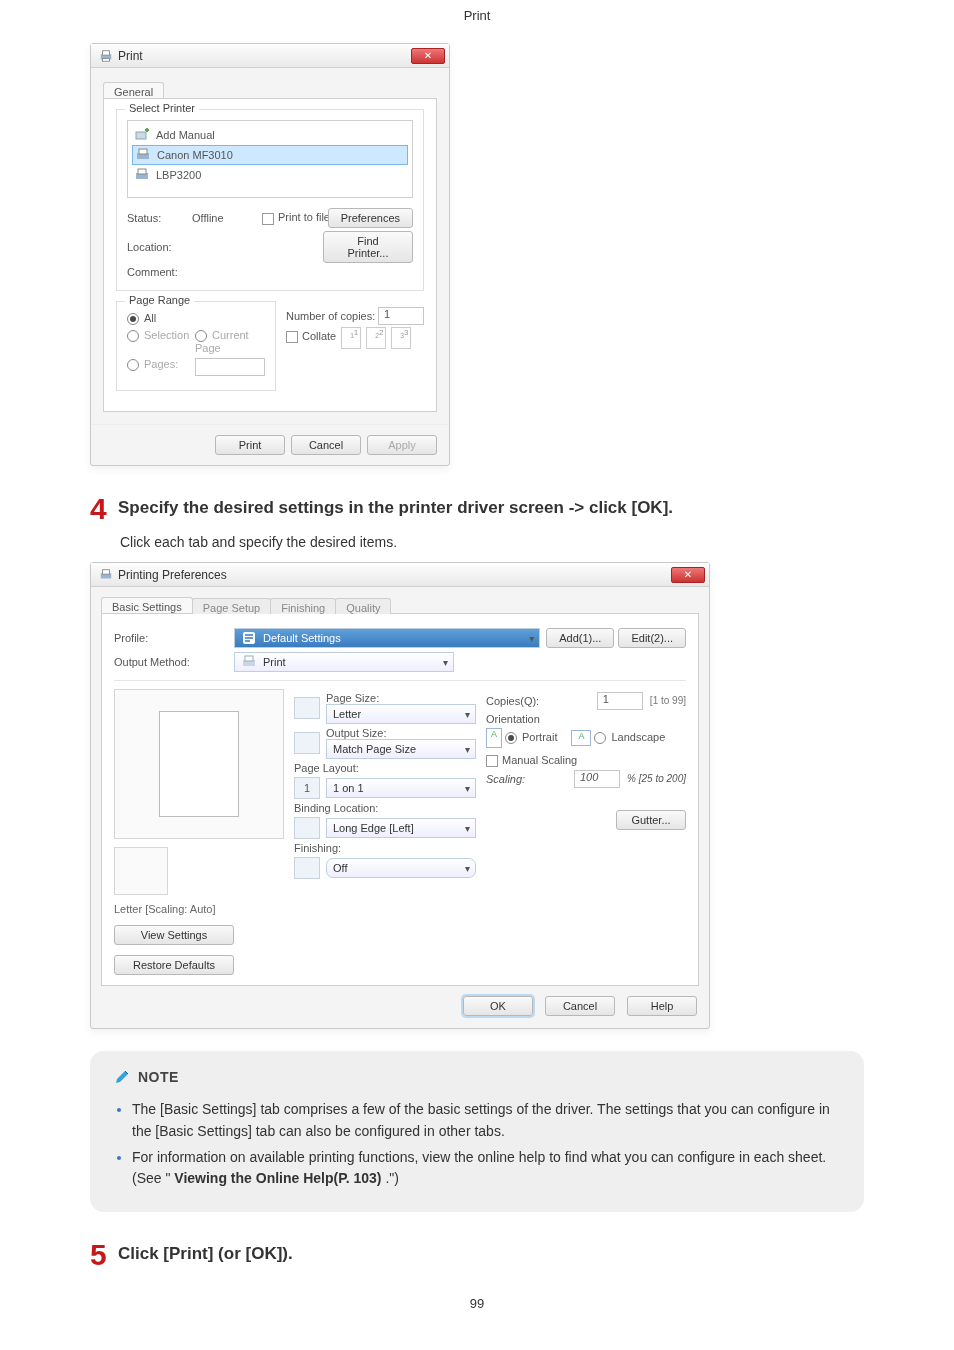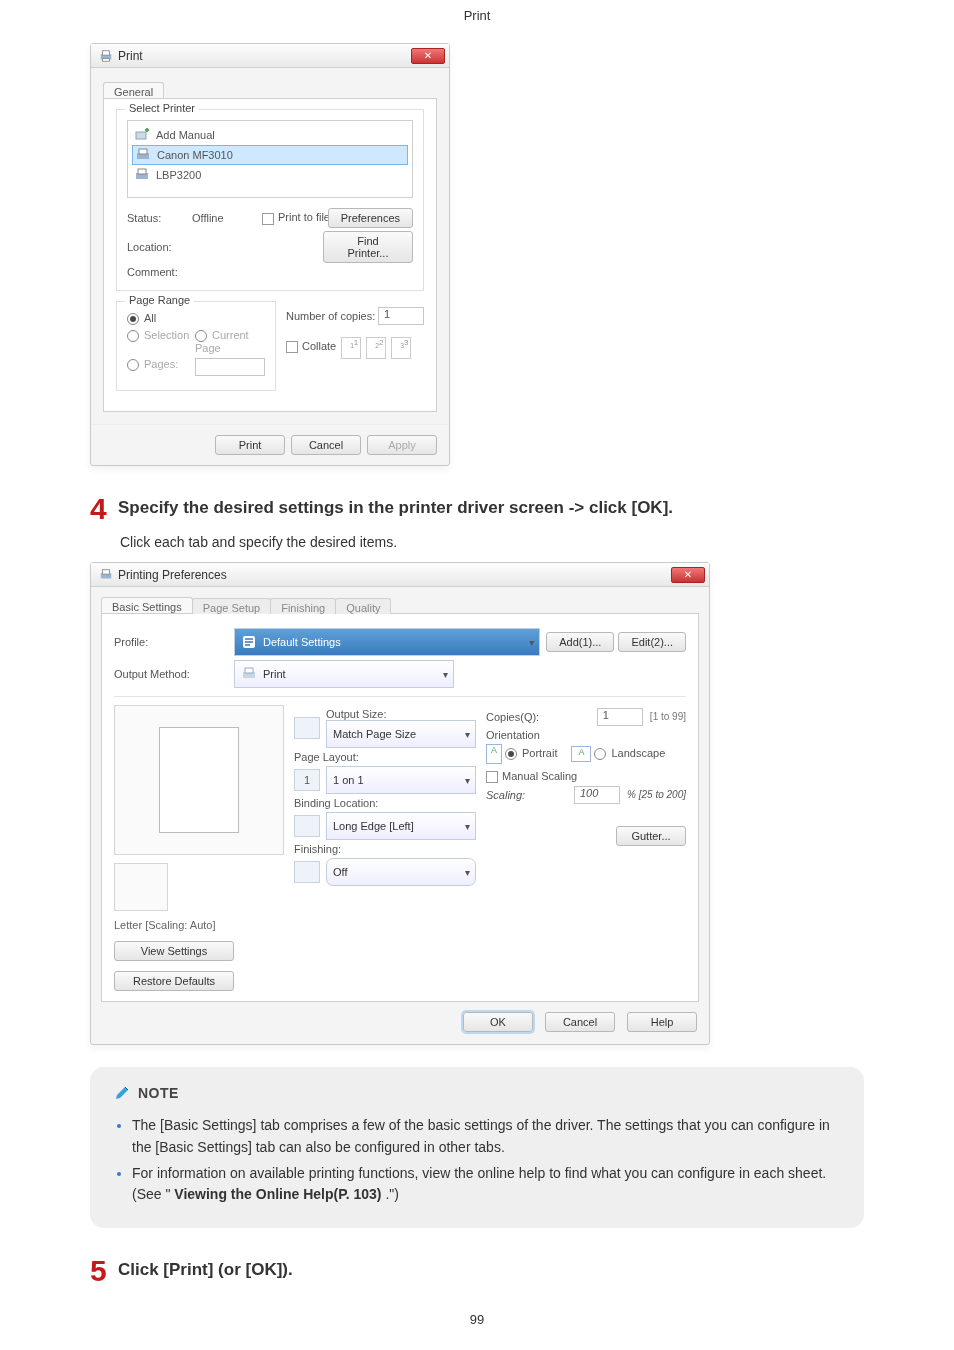--- a/index.html
+++ b/index.html
@@ -131,21 +131,21 @@
   .step-text { font-size: 17px; font-weight: 600; color: #333; padding-top: 4px; }
   .step-sub { margin: 6px 0 12px 30px; font-size: 14px; color: #333; }
 
   
   .prefs { width: 620px; }
   .prefs .dlg-body{ padding: 4px 10px 10px; }
   .prefs .tab-pane { min-height: 330px; }
   .prefs .two-col-row{ display:flex; align-items:center; margin:4px 0; }
   .prefs .lbl { width:120px; font-size:11px; color:#555; }
   .prefs .dd {
-    flex:1; height:28px; border:1px solid #bfcfdf;
+    flex:1; height:20px; border:1px solid #bfcfdf;
     background: linear-gradient(#fff,#eef); display:flex; align-items:center;
     padding:0 18px 0 6px; font-size:11px; position:relative; color:#333;
   }
   .prefs .dd.blue { background: linear-gradient(#5fa0d8,#3a7bc0); color:#fff; }
   .prefs .dd::after{content:"▾";position:absolute;right:5px;color:#555;font-size:10px;}
   .prefs .dd.blue .dd-ico{width:16px;height:16px;margin-right:6px;display:inline-block;}
   .prefs .mid3 { display:grid; grid-template-columns: 170px 1fr 200px; column-gap: 10px; margin-top:8px; }
   .prefs .preview {
     border:1px solid #d6d6d6; height:150px; background:#fafafa;
     display:flex; align-items:center; justify-content:center; position:relative;
@@ -260,21 +260,21 @@
               <div style="display:grid;grid-template-columns:1fr 1fr;row-gap:4px;">
                 <div><span class="radio checked"></span><span>All</span></div>
                 <div></div>
                 <div class="disabled"><span class="radio"></span><span>Selection</span></div>
                 <div class="disabled"><span class="radio"></span><span>Current Page</span></div>
                 <div class="disabled"><span class="radio"></span><span>Pages:</span></div>
                 <div><span class="txtin" style="display:inline-block;width:70px;"></span></div>
               </div>
             </div>
             <div style="flex:1; padding-top:6px;">
-              <div class="pr-row" style="margin-bottom:10px;">
+              <div class="pr-row" style="">
                 <span class="field-label">Number of copies:</span>
                 <span class="num-spin"><span>1</span></span>
               </div>
               <div>
                 <span><span class="chk"></span><span>Collate</span></span>
                 <span class="collate-icons">
                   <span class="coll-page"><sub>1</sub><span>1</span></span>
                   <span class="coll-page"><sub>2</sub><span>2</span></span>
                   <span class="coll-page"><sub>3</sub><span>3</span></span>
                 </span>
@@ -360,20 +360,29 @@
               </div>
               <div class="btn-row">
                 <span class="btn wide-btn">Restore Defaults</span>
               </div>
             </div>
 
             <div>
               <div class="right-item" style="display:flex;align-items:center;">
                 <span class="ico-mini"></span>
                 <div style="flex:1;">
+                  <div>Page Size:</div>
+                  <div class="dd">
+                      <span>Letter</span>
+                    </div>
+                </div>
+              </div>
+              <div class="right-item" style="display:flex;align-items:center;">
+                <span class="ico-mini"></span>
+                <div style="flex:1;">
                   <div>Output Size:</div>
                   <div class="dd">
                       <span>Match Page Size</span>
                     </div>
                 </div>
               </div>
               <div class="right-item">Page Layout:</div>
               <div class="right-item" style="display:flex;align-items:center;">
                 <span class="ico-mini" style="text-align:center;line-height:20px;">1</span>
                 <div class="dd" style="flex:1;">

